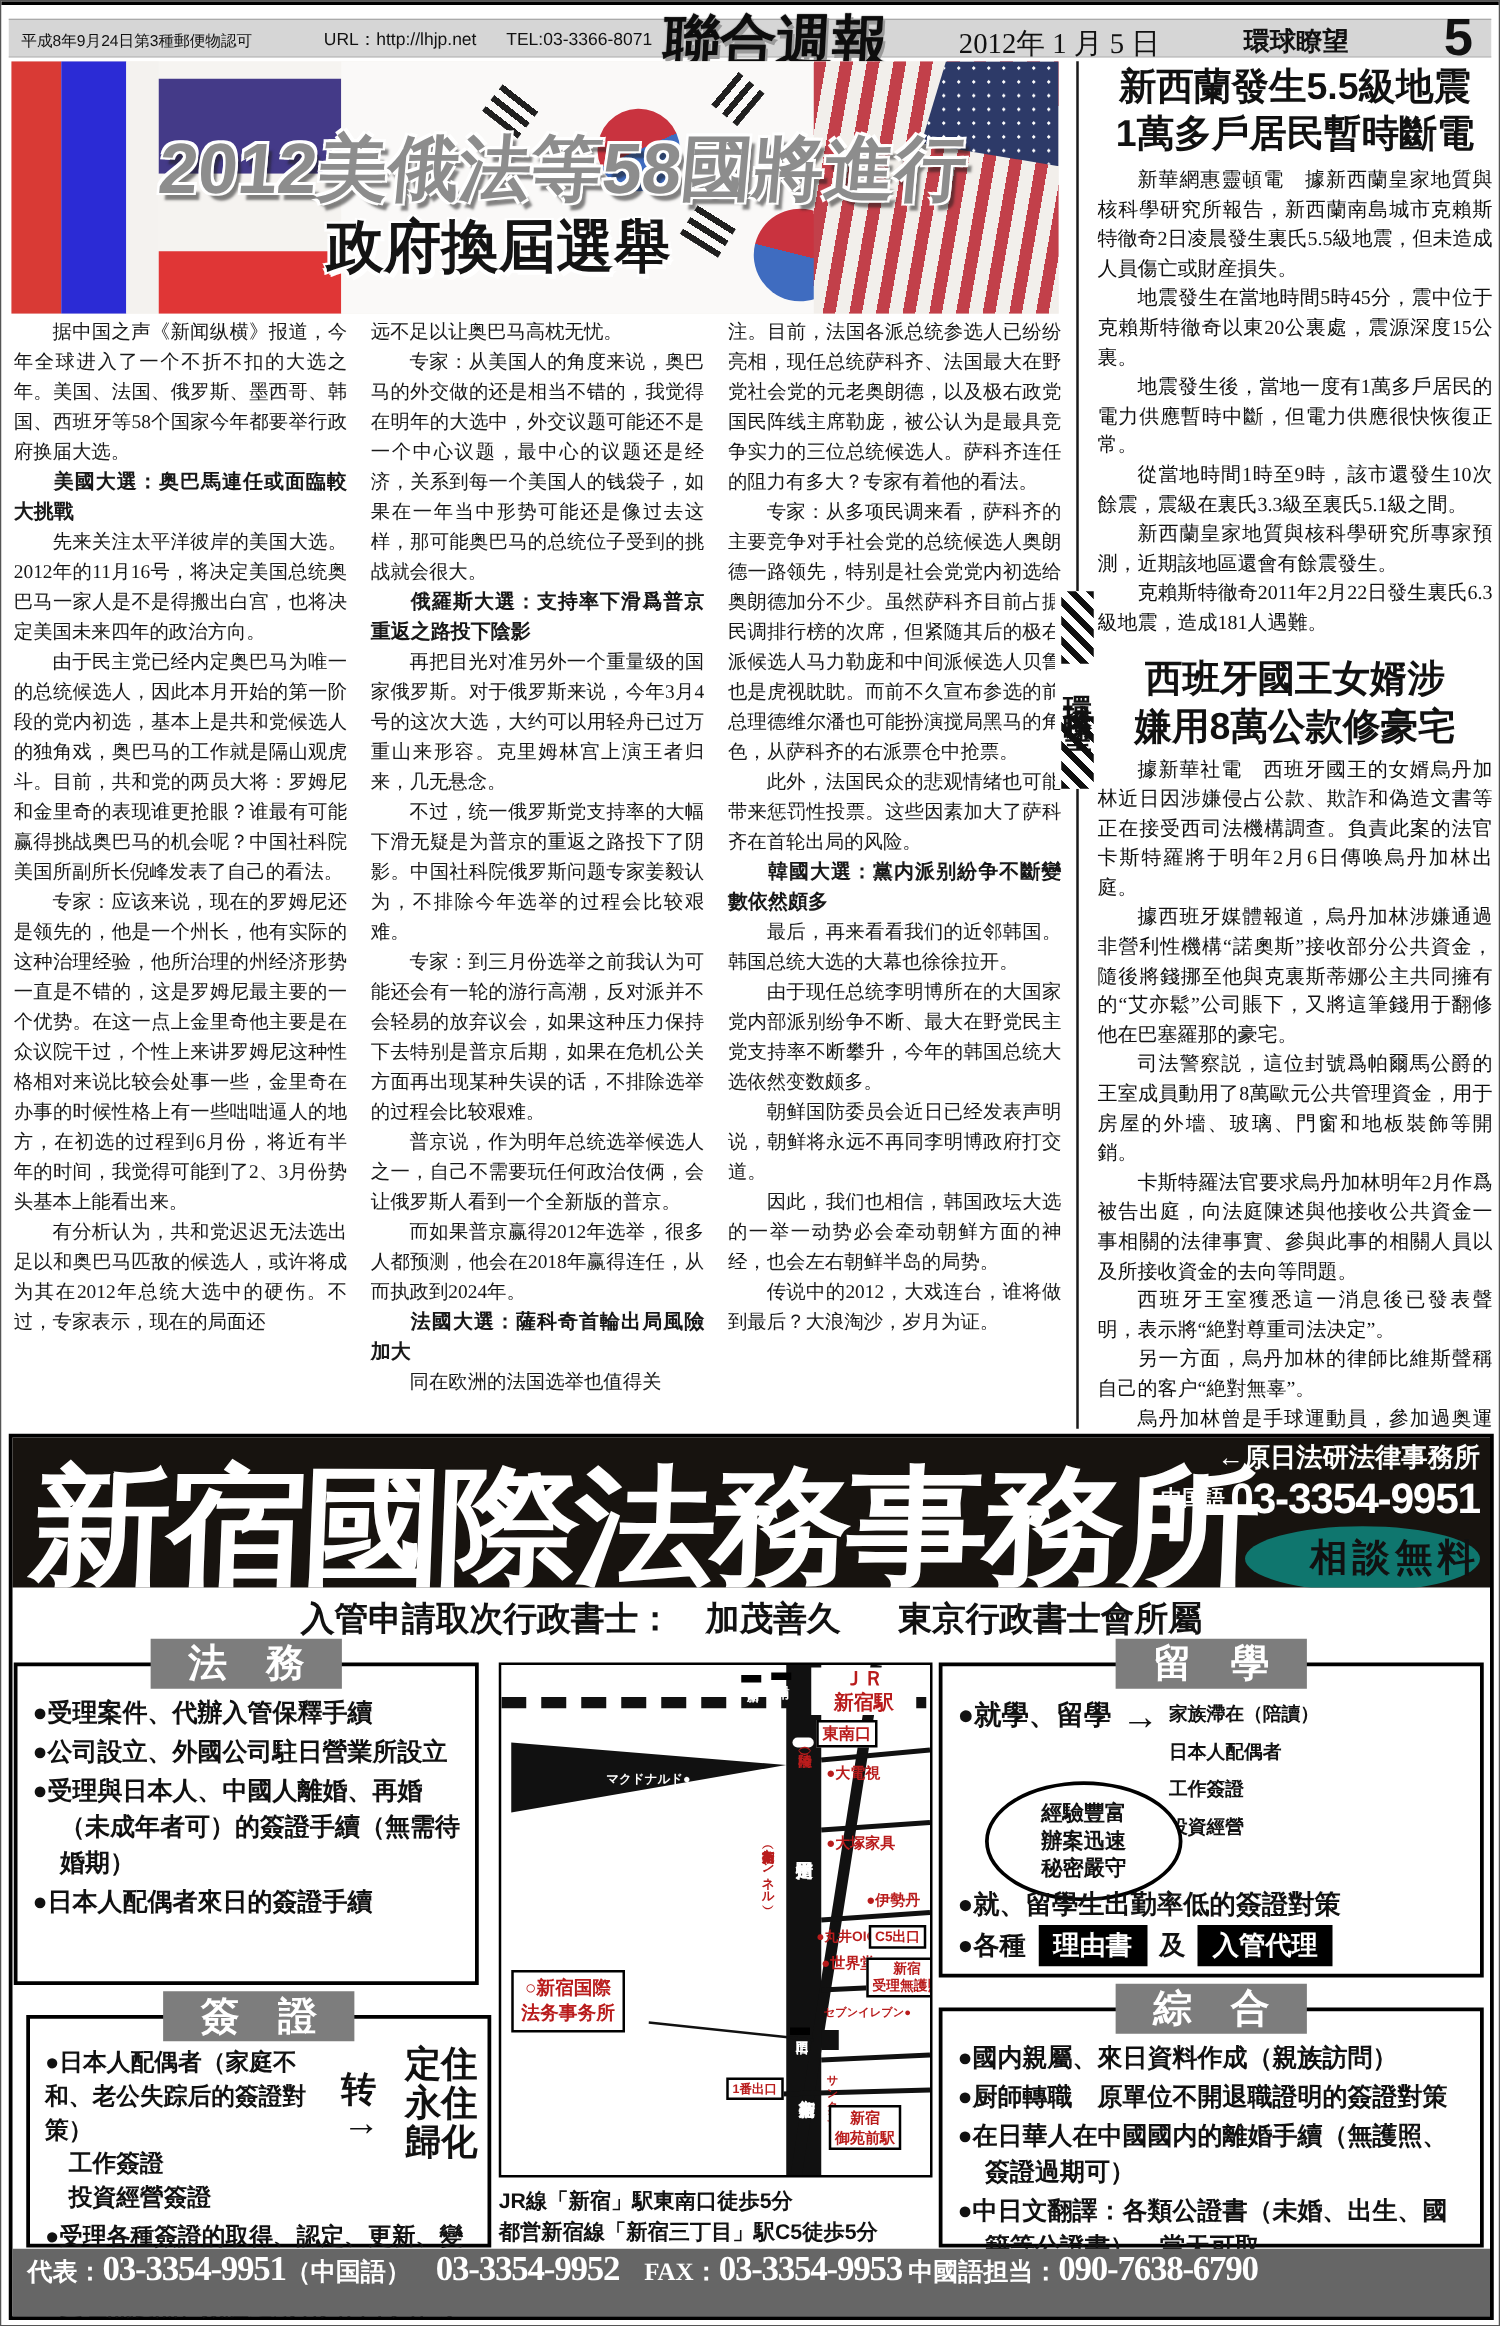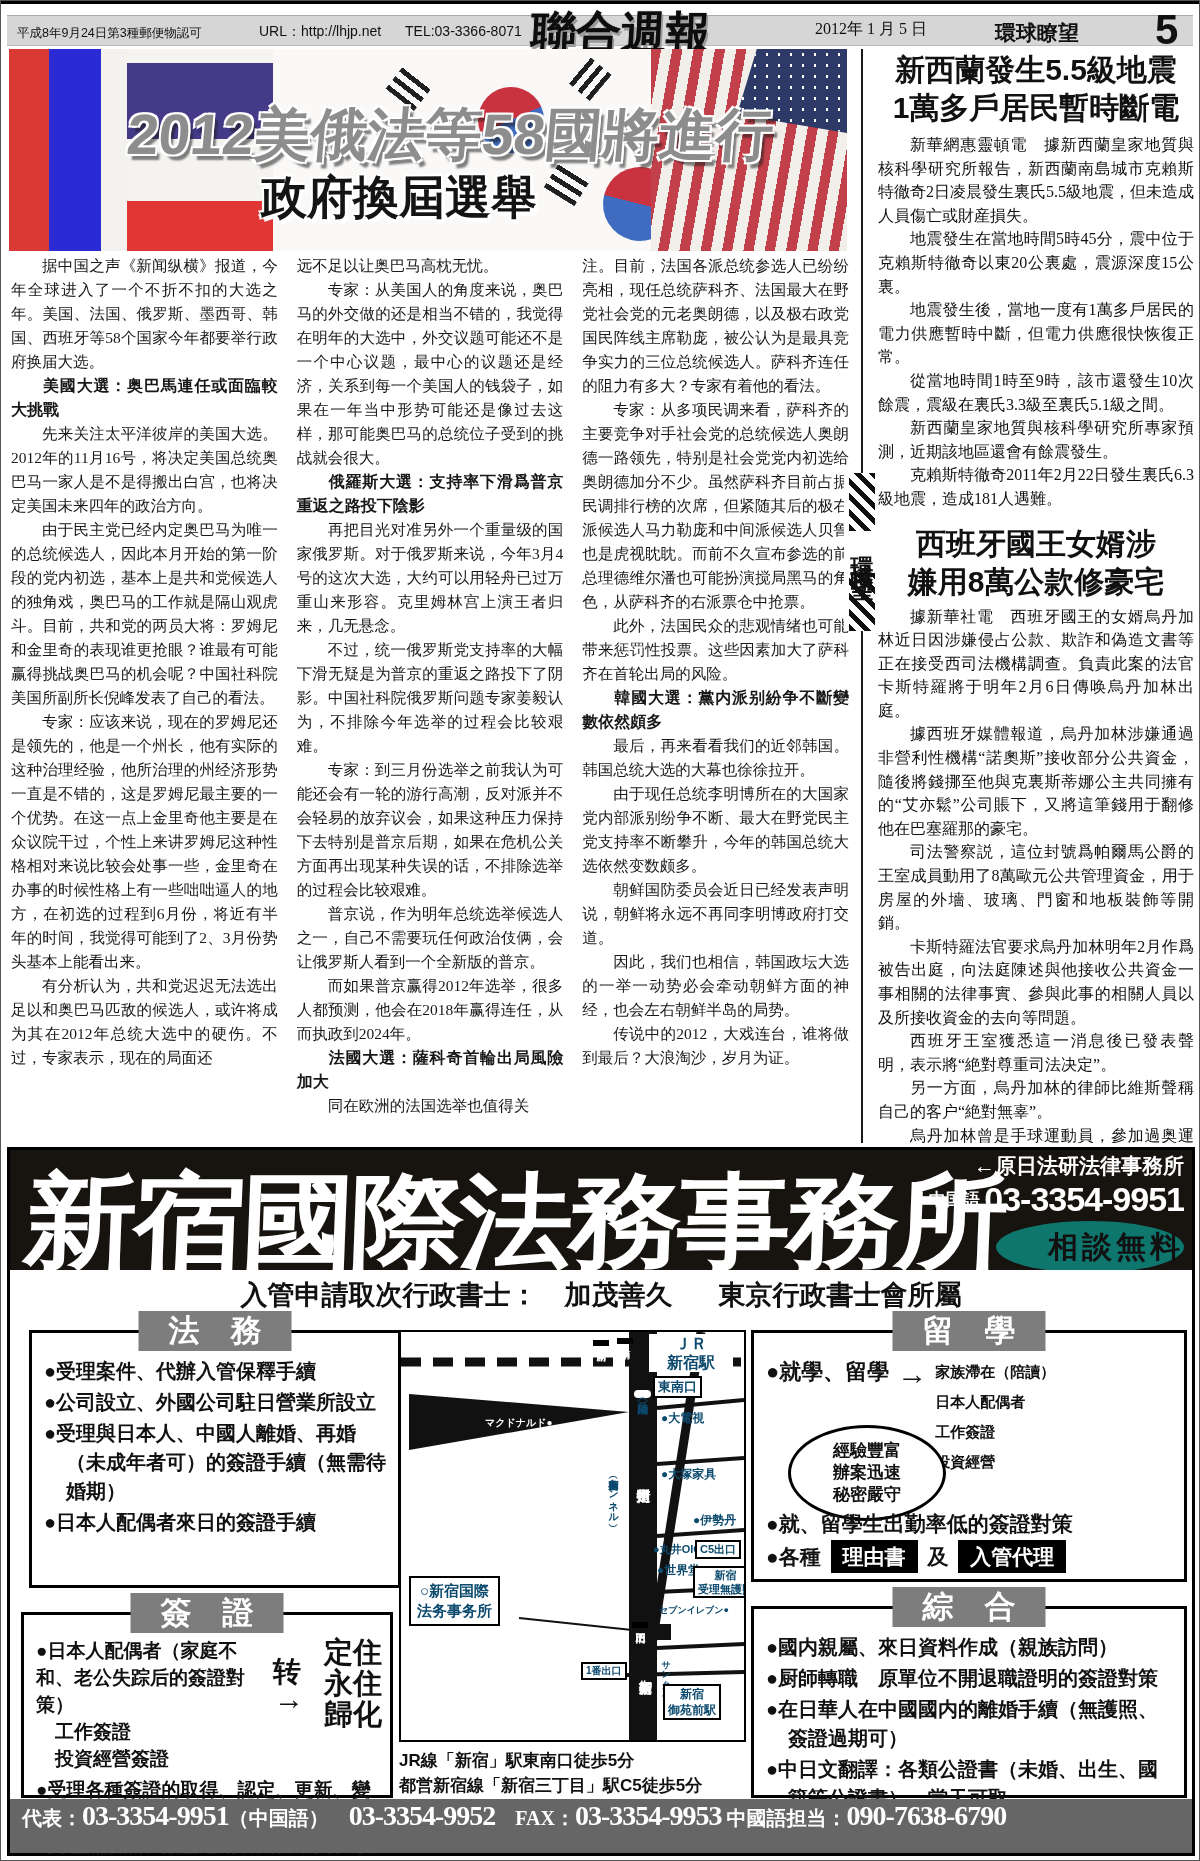--- a/index.html
+++ b/index.html
@@ -12,21 +12,21 @@
   #topline { position:absolute; left:0; top:0; width:1200px; height:3px; background:#000; }
   #masthead { position:absolute; left:6px; top:14px; width:1186px; height:31px;
               background:#d6d6d6; border-top:1px solid #aaa; border-bottom:1px solid #bbb; }
   .mh { position:absolute; white-space:nowrap; font-family:"Liberation Sans",sans-serif; }
   #mh-approval { left:10px; top:9px; font-size:12.5px; }
   #mh-url      { left:252px; top:7px; font-size:14px; }
   #mh-tel      { left:398px; top:7px; font-size:14px; }
   #mh-logo     { left:524px; top:-13px; font-size:45px; font-weight:900; letter-spacing:0px;
                  transform:skewX(-3deg); color:#0d0d0d;
                  text-shadow:2px 3px 0 #9a9a9a, 0 0 1px #000; }
-  #mh-date     { left:808px; top:3px; font-size:16px; font-family:"Liberation Serif",serif; }
+  #mh-date     { left:760px; top:3px; font-size:23px; font-family:"Liberation Serif",serif; }
   #mh-section  { left:988px; top:3px; font-size:21px; font-weight:700; font-family:"Liberation Serif",serif; }
   #mh-page     { left:1148px; top:-10px; font-size:42px; font-weight:900; }
 
   
   #photo { position:absolute; left:8px; top:48px; width:838px; height:202px; background:#f6f4f1; overflow:hidden; }
   #flagA { position:absolute; left:0; top:0; width:118px; height:202px; display:flex; }
   #flagA .fa1{width:40px;background:#d93a35;} #flagA .fa2{width:52px;background:#2b2bd5;} #flagA .fa3{width:26px;background:#f4f2ef;}
   #flagB { position:absolute; left:118px; top:14px; width:146px; height:188px; }
   #flagB .fb1{height:76px;background:#443a88;} #flagB .fb2{height:62px;background:#f5f3f0;} #flagB .fb3{height:50px;background:#e03636;}
   #korea { position:absolute; left:264px; top:0; width:390px; height:202px; background:#faf9f8; }
@@ -91,21 +91,21 @@
   #ad-consult { display:inline-block; margin-top:2px; background:#0f766e; color:#111; border-radius:50%;
                 width:188px; height:52px; line-height:52px; font-size:30px; font-weight:900; letter-spacing:4px; }
   #ad-agent-strip { height:50px; display:flex; align-items:center; justify-content:center; gap:46px;
                 font-family:"Liberation Sans",sans-serif; font-size:27px; font-weight:700; }
   #ad-body { position:relative; height:485px; font-family:"Liberation Sans",sans-serif; }
   .adbox { position:absolute; border:3px solid #000; }
   .box-head { position:absolute; top:-22px; left:50%; transform:translateX(-50%); background:#7d7d7d; color:#fff;
               font-weight:900; font-size:31px; line-height:40px; padding:0 30px; white-space:nowrap; }
   .bullets { padding:24px 10px 6px 12px; font-size:20px; font-weight:700; line-height:29px; }
   .bullets div { padding-left:22px; text-indent:-22px; margin-bottom:2px; }
-  #box-law  { left:19px;  top:10px;  width:372px; height:258px; }
+  #box-law  { left:1px;  top:10px;  width:372px; height:258px; }
   #box-visa { left:11px;  top:292px; width:372px; height:186px; }
   #box-study{ left:741px; top:10px;  width:436px; height:252px; }
   #box-misc { left:741px; top:286px; width:436px; height:192px; }
   
   #visa-row1 { display:flex; align-items:flex-start; padding:22px 6px 0 12px; }
   #visa-left { font-size:19px; font-weight:700; line-height:27px; width:214px; }
   #visa-conv { text-align:center; width:74px; padding-top:16px; font-weight:900; }
   #visa-conv .zh { font-size:28px; }
   #visa-conv .arrow { font-size:30px; line-height:16px; letter-spacing:-4px; }
   #visa-targets { font-size:29px; font-weight:900; line-height:31px; }
@@ -118,21 +118,21 @@
   #study-oval { position:absolute; left:34px; top:92px; width:158px; height:96px; border:3px solid #000;
                 border-radius:50%; display:flex; flex-direction:column; justify-content:center; text-align:center;
                 font-size:17px; font-weight:700; line-height:22px; background:#fff; }
   #study-bullets { position:absolute; left:0; bottom:6px; width:100%; padding:0 8px 0 12px;
                    font-size:21px; font-weight:700; line-height:33px; }
   .blacktag { display:inline-block; background:#000; color:#fff; padding:0 12px; margin:0 4px; }
   #box-misc .bullets { font-size:20px; line-height:29px; }
   
   #map-box { position:absolute; left:389px; top:10px; width:347px; height:412px; border:2px solid #000; background:#fff; overflow:hidden; }
   #map-box svg { position:absolute; left:0; top:0; }
-  .ml { position:absolute; font-family:"Liberation Sans",sans-serif; font-weight:700; white-space:nowrap; color:#0c4a6e; }
+  .ml { position:absolute; font-family:"Liberation Sans",sans-serif; font-weight:700; white-space:nowrap; color:#b91c1c; }
   .ml.boxed { border:2px solid #000; background:#fff; text-align:center; padding:0 3px; }
   .ml.vert { writing-mode:vertical-rl; text-orientation:upright; }
   .ml.tag { background:#000; color:#fff; padding:3px 1px; }
   .ml.onroad { color:#fff; }
   #map-access { position:absolute; left:389px; top:428px; width:347px; font-size:17px; font-weight:700; line-height:25px; }
   
   #ad-footer { position:absolute; left:0; bottom:0; width:100%; height:54px; background:#666;
                color:#fff; padding:1px 12px 0 12px; white-space:nowrap; overflow:hidden; }
   #ad-footer .lbl { font-size:20px; font-weight:700; }
   #ad-footer .num { font-size:28px; font-weight:900; letter-spacing:-1px; }

